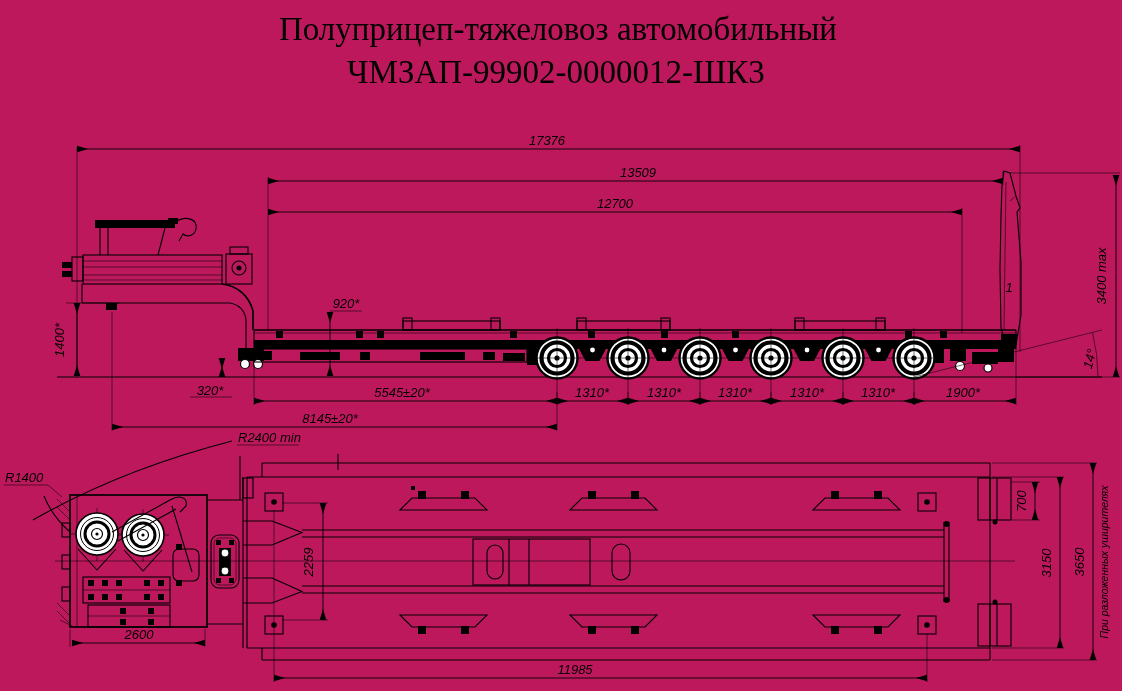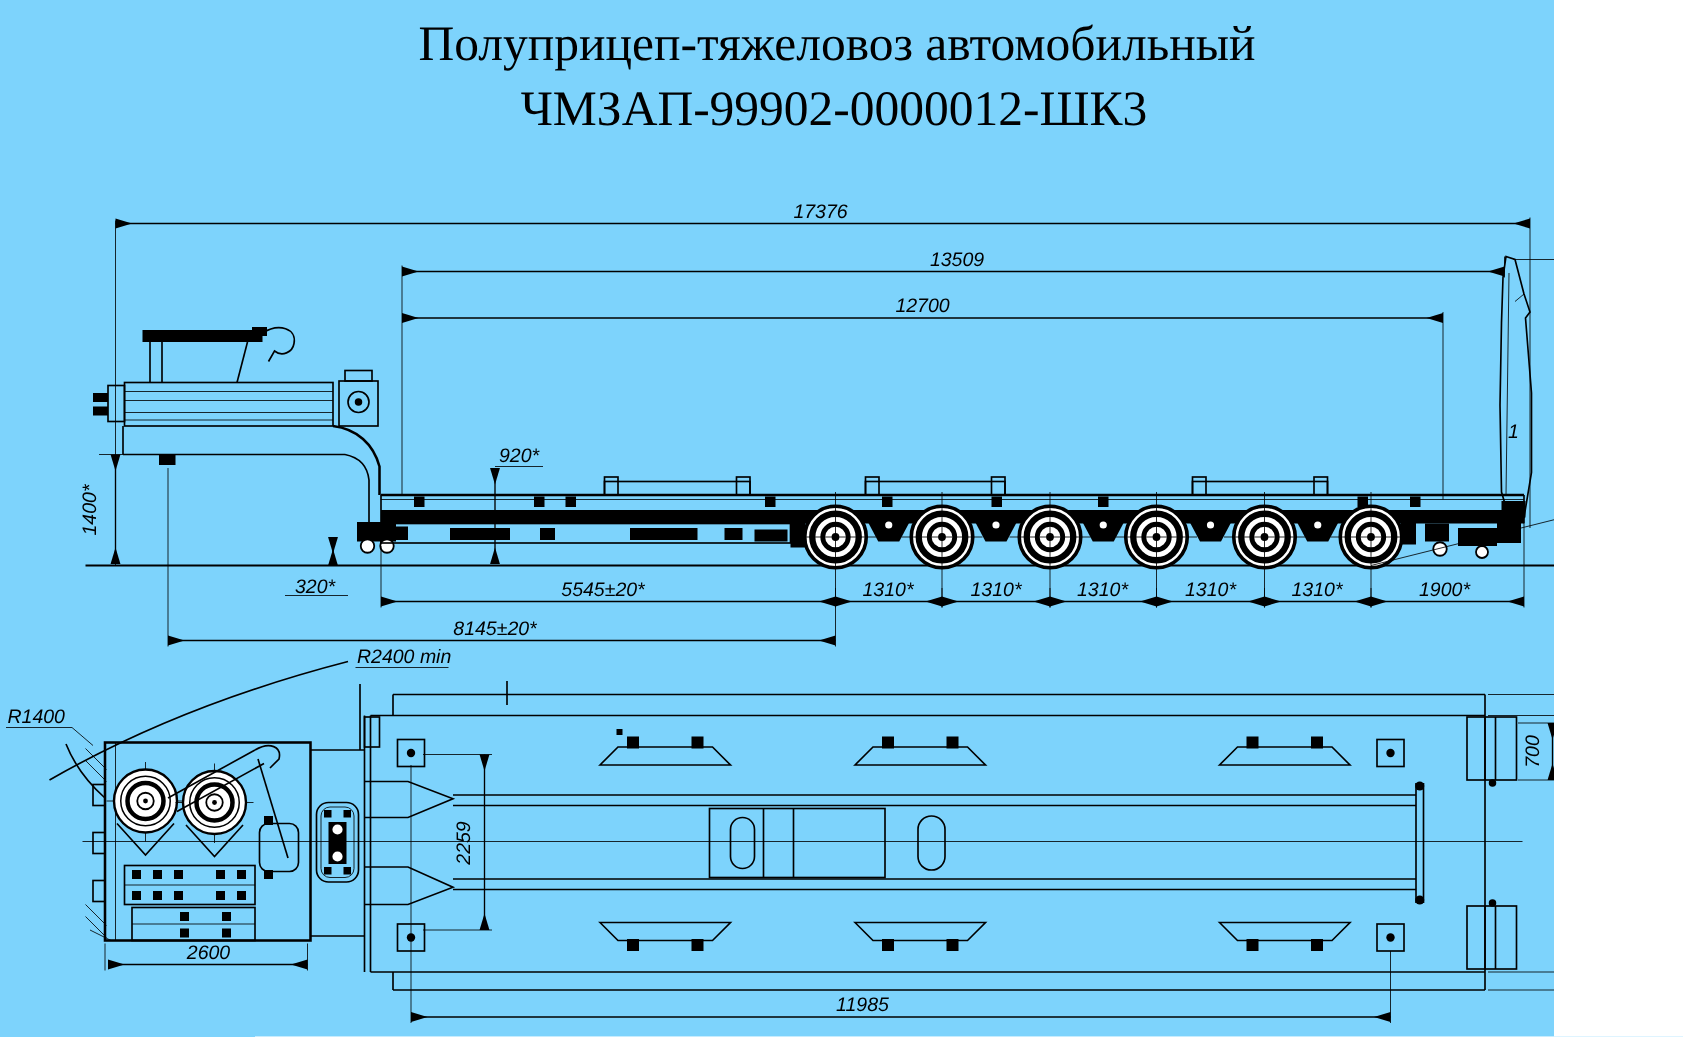--- a/index.html
+++ b/index.html
@@ -1,16 +1,16 @@
 <!DOCTYPE html>
 <html><head>
 <meta charset="utf-8">
 <style>
   html,body{margin:0;padding:0;background:#ffffff;}
-  .page{width:1036px;height:691px;background:#7dd3fc;position:relative;overflow:hidden;}
+  .page{width:1122px;height:691px;background:#be185d;position:relative;overflow:hidden;}
   svg{display:block;}
   .title-t{font:33px "Liberation Serif",serif;fill:#000;text-anchor:middle;}
   .dim-t{font:italic 13px "Liberation Sans",sans-serif;fill:#000;}
   .dim-tm{text-anchor:middle;}
   .note-t{font:italic 10.5px "Liberation Sans",sans-serif;fill:#000;text-anchor:middle;}
   .obj{stroke:#000;stroke-width:1.1;fill:none;}
   .thk{stroke:#000;stroke-width:1.7;fill:none;}
   .thin{stroke:#000;stroke-width:0.55;fill:none;}
   .ext{stroke:#000;stroke-width:0.55;fill:none;}
   .dim{stroke:#000;stroke-width:0.9;fill:none;marker-start:url(#arw);marker-end:url(#arw);}

